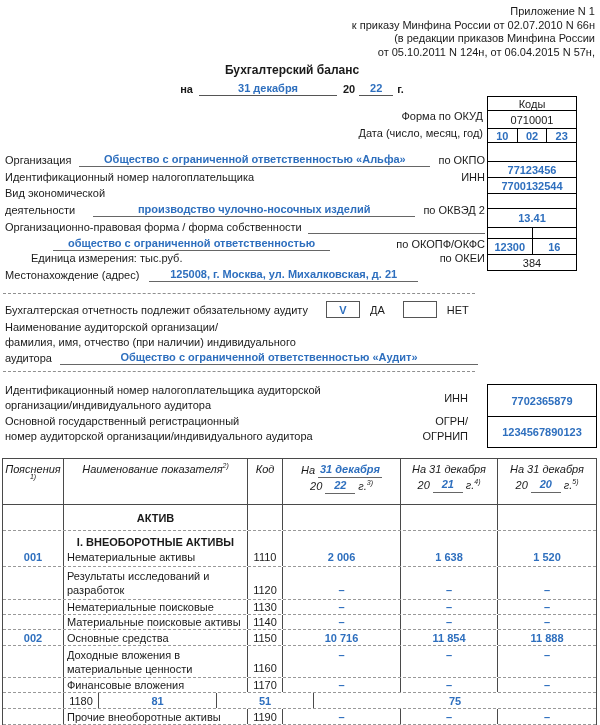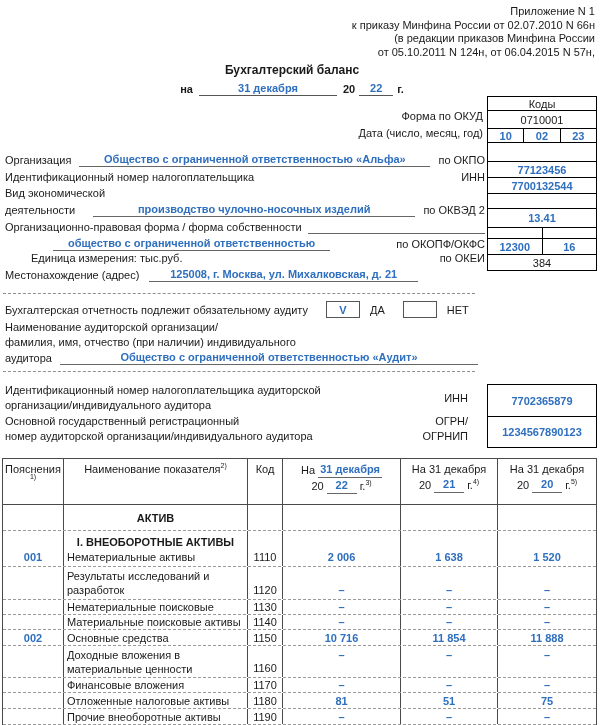--- a/index.html
+++ b/index.html
@@ -26,34 +26,34 @@
   
   .fline { position:absolute; left:5px; right:115px; display:flex; align-items:flex-end; white-space:nowrap; }
   .fline .grow { flex:1; }
   .blank { border-bottom:1px solid #666; text-align:center; color:#2e6fbe; font-weight:bold; min-height:13px; }
   .plain-grow { flex:1; }
   .rlabel { margin-left:8px; }
 
   .sep { position:absolute; left:3px; width:472px; border-top:1px dashed #8f8f8f; }
 
   
-  .codes-box { left:487px; top:96px; width:110px; border:1px solid #000; }
+  .codes-box { left:487px; top:96px; width:90px; border:1px solid #000; }
   .cb-row { border-top:1px solid #000; display:flex; align-items:center; justify-content:center; }
   .cb-row:first-child { border-top:none; }
   .cb-cell { flex:1; text-align:center; align-self:stretch; display:flex; align-items:center; justify-content:center; }
   .cb-cell + .cb-cell { border-left:1px solid #000; }
   .codes-box2 { left:487px; top:384px; width:110px; border:1px solid #000; }
 
   
   .chk { width:34px; height:17px; border:1px solid #555; display:flex; align-items:center; justify-content:center; margin:0 10px 0 18px; }
 
   
   .btable { top:458px; left:2px; width:595px; border:1px solid #4a4a4a; }
   .trow { display:flex; border-bottom:1px dashed #999; }
-  .trow.hdr { border-bottom:1px solid #4a4a4a; }
+  .trow.hdr { border-bottom:1px solid #4a4a4a;font-style:italic; }
   .tc { border-right:1px solid #4a4a4a; display:flex; flex-direction:column; justify-content:center; }
   .tc:last-child { border-right:none; }
   .c-notes { width:61px; align-items:center; }
   .c-name  { width:184px; }
   .c-code  { width:35px; align-items:center; }
   .c-v1 { width:118px; align-items:center; }
   .c-v2 { width:97px; align-items:center; }
   .c-v3 { flex:1; align-items:center; }
   .hdr .tc { justify-content:flex-start; padding-top:3px; text-align:center; align-items:center; line-height:15px; }
   .hdr-year { display:flex; align-items:flex-end; justify-content:center; gap:3px; font-weight:normal; }
@@ -311,23 +311,20 @@
         <div class="tc c-name">
           <div class="name-line">Финансовые вложения</div>
         </div>
         <div class="tc c-code">1170</div>
         <div class="tc c-v1 val ">–</div>
         <div class="tc c-v2 val ">–</div>
         <div class="tc c-v3 val ">–</div>
       </div>
       <div class="trow" style="height: 16px;">
         <div class="tc c-notes val"></div>
-        <div class="tc c-name">
-          <div class="name-line">Отложенные налоговые активы</div>
-        </div>
         <div class="tc c-code">1180</div>
         <div class="tc c-v1 val ">81</div>
         <div class="tc c-v2 val ">51</div>
         <div class="tc c-v3 val ">75</div>
       </div>
       <div class="trow" style="height: 16px;">
         <div class="tc c-notes val"></div>
         <div class="tc c-name">
           <div class="name-line">Прочие внеоборотные активы</div>
         </div>

